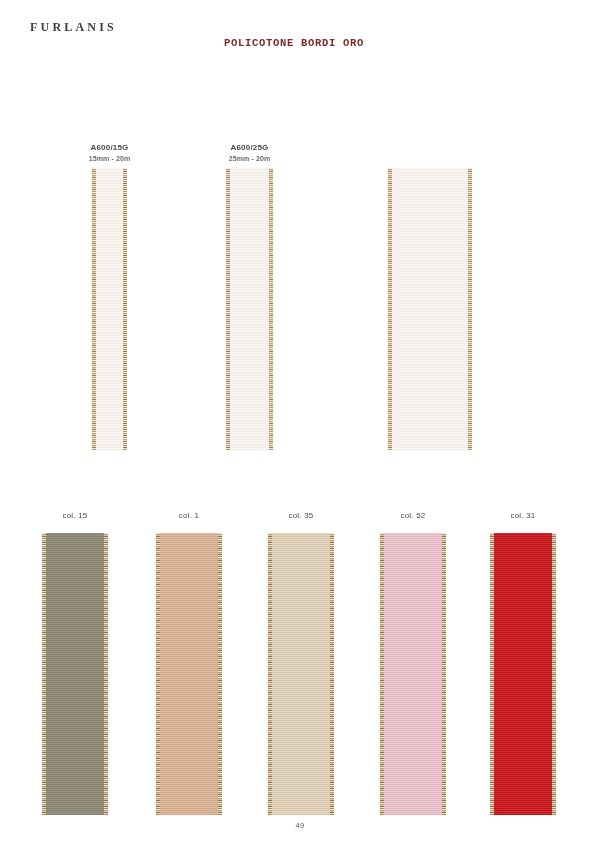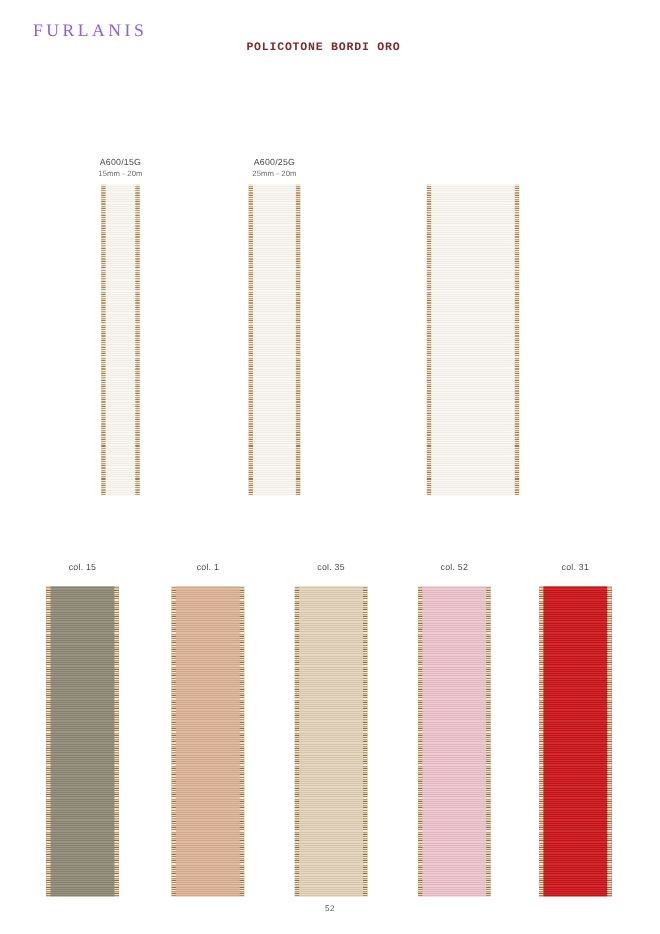--- a/index.html
+++ b/index.html
@@ -8,35 +8,35 @@
     background:#ffffff;
     font-family:"Liberation Sans", sans-serif;
     position:relative;
     overflow:hidden;
   }
 
   
   #brand-logo{
     position:absolute; left:30px; top:20px;
     font-family:"Liberation Serif", serif;
-    font-size:16px; font-weight:400;
+    font-size:12px; font-weight:700;
     letter-spacing:3.2px;
-    color:#8b5cf6;
+    color:#404040;
   }
   #catalog-title{
     position:absolute; left:224px; top:37px;
     font-family:Liberation Mono, monospace;
     font-size:10.5px; font-weight:700;
     letter-spacing:0.7px;
     color:#7d2b2b;
     white-space:nowrap;
   }
 
   
-  #top-section{ position:absolute; left:0; top:0; width:600px; height:470px; }
+  #top-section{ position:absolute; left:0; top:0; width:600px; height:470px;font-weight:bold; }
 
   .ribbon-group{ position:absolute; top:142px; }
   .ribbon-code{
     font-size:8px; color:#4a4a4a; text-align:center;
     letter-spacing:0.2px; line-height:11px; white-space:nowrap;
   }
   .ribbon-spec{
     font-size:7px; color:#6b6b6b; text-align:center;
     letter-spacing:0.1px; line-height:11px; white-space:nowrap;
   }
@@ -184,13 +184,13 @@
     <div class="color-label">col. 31</div>
   </div>
   <div class="color-swatch" style="left: 490px; width: 66px; background: rgb(204, 20, 24);">
     <div class="weave"></div>
     <div class="edge-l"></div>
     <div class="edge-r"></div>
   </div>
 
 </div>
 
-<div id="page-number">52</div>
+<div id="page-number">49</div>
 
 </body></html>

